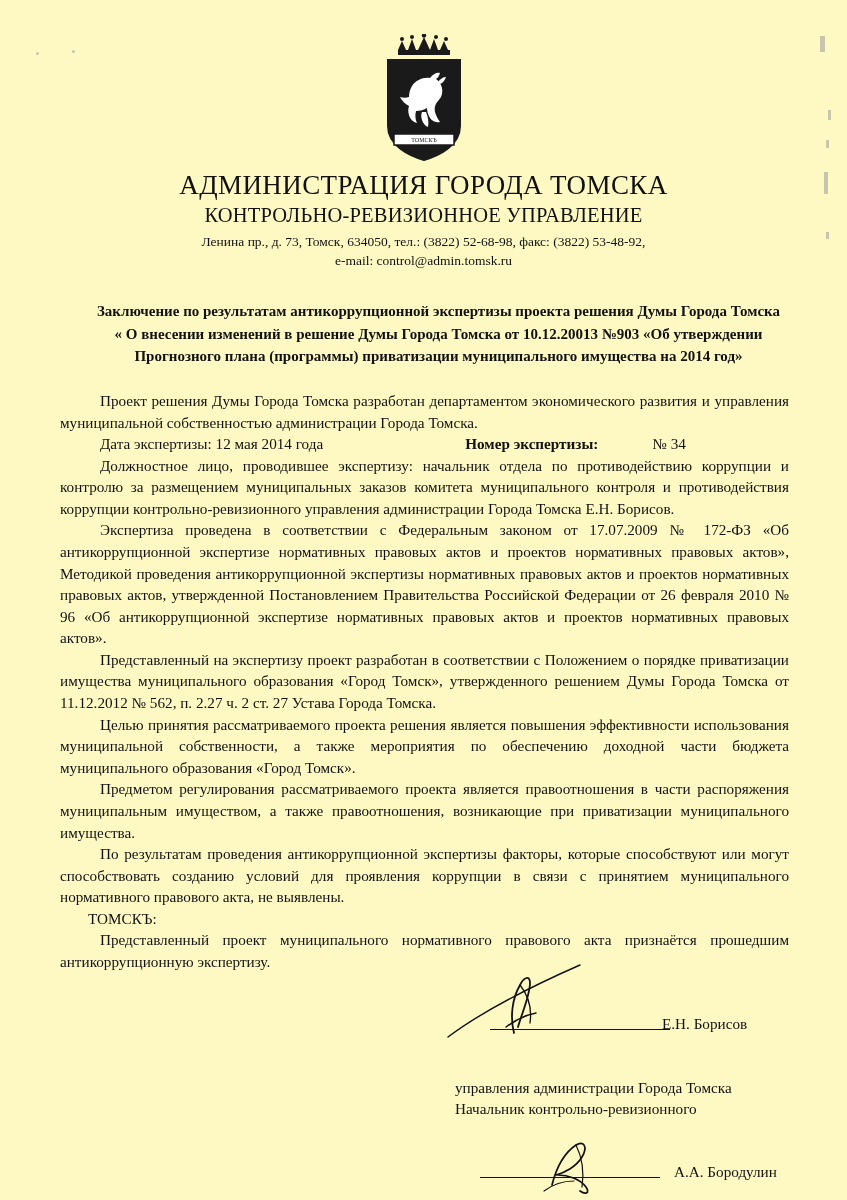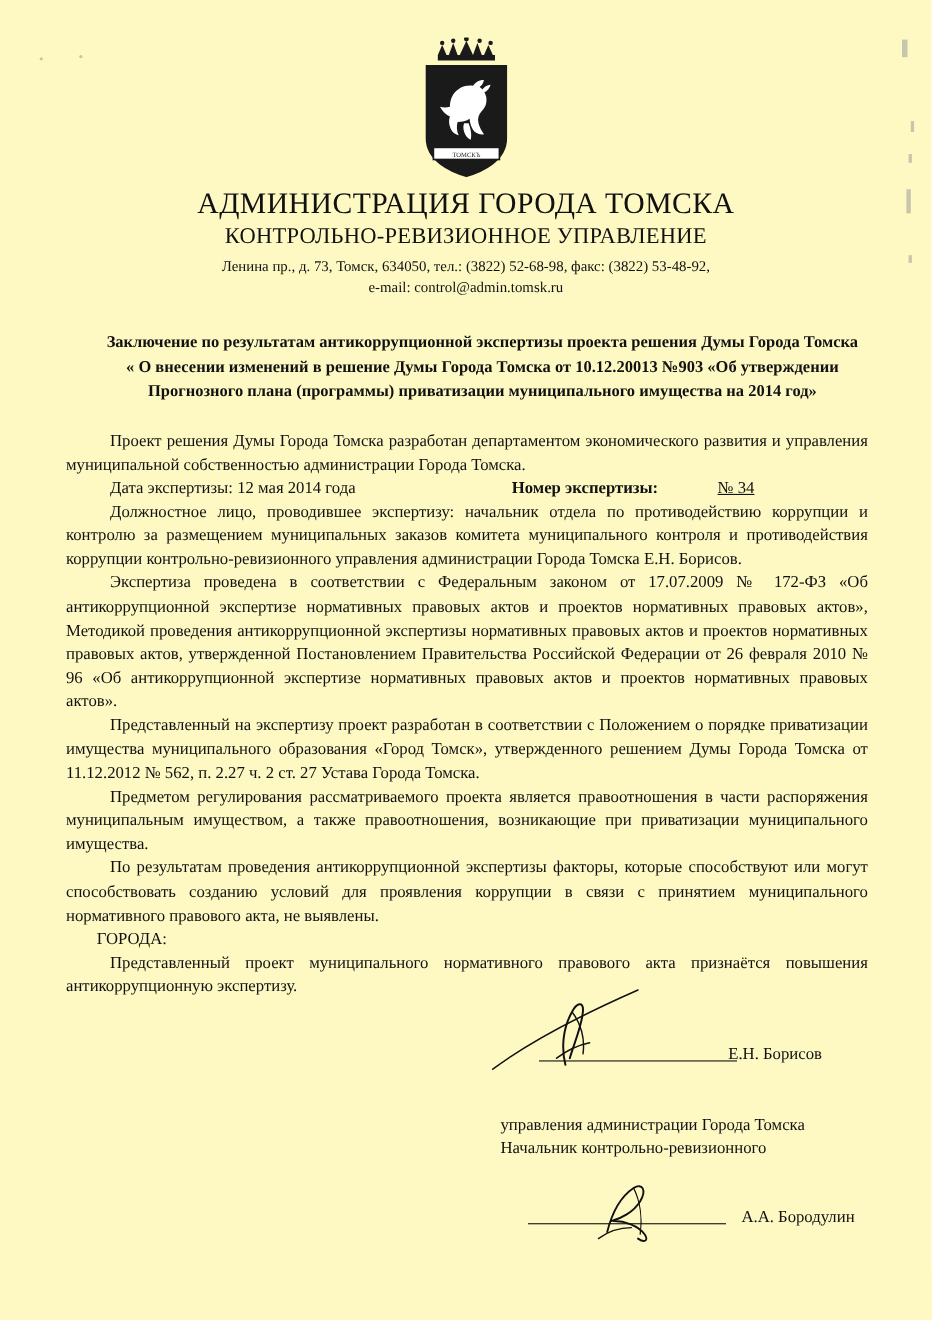--- a/index.html
+++ b/index.html
@@ -100,21 +100,20 @@
     white-space: nowrap;
   }
   .row-date .mid {
     margin-left: 132px;
     font-weight: bold;
     white-space: nowrap;
   }
   .row-date .num {
     margin-left: 44px;
     white-space: nowrap;
-    text-decoration: underline;
   }
   .conclusion-label {
     text-indent: 28px;
     margin-top: 2px;
   }
 
   
   .sig-area {
     margin: 12px 58px 0 60px;
     font-size: 15.2px;
@@ -211,24 +210,25 @@
 
       <div class="row-date">
         <span class="left">Дата экспертизы: 12 мая 2014 года</span>
         <span class="mid">Номер экспертизы:</span>
         <span class="num">№ 34</span>
       </div>
 
       <p>Должностное лицо, проводившее экспертизу: начальник отдела по противодействию коррупции и контролю за размещением муниципальных заказов комитета муниципального контроля и противодействия коррупции контрольно-ревизионного управления администрации Города Томска Е.Н. Борисов.</p>
       <p>Экспертиза проведена в соответствии с Федеральным законом от 17.07.2009  № 172-ФЗ «Об антикоррупционной экспертизе нормативных правовых актов и проектов нормативных правовых актов», Методикой проведения антикоррупционной экспертизы нормативных правовых актов и проектов нормативных правовых актов, утвержденной Постановлением Правительства Российской Федерации от 26 февраля 2010  № 96 «Об антикоррупционной экспертизе нормативных правовых актов и проектов нормативных правовых актов».</p>
       <p>Представленный на экспертизу проект разработан в соответствии с Положением о порядке приватизации имущества муниципального образования «Город Томск», утвержденного решением Думы Города Томска от 11.12.2012 № 562, п. 2.27 ч. 2 ст. 27  Устава Города Томска.</p>
+      <p>Целью принятия рассматриваемого проекта решения является повышения эффективности использования муниципальной собственности, а также мероприятия по  обеспечению доходной части бюджета муниципального образования «Город Томск».</p>
       <p>Предметом регулирования рассматриваемого проекта является правоотношения в части распоряжения муниципальным имуществом, а также правоотношения, возникающие при приватизации муниципального имущества.</p>
       <p>По результатам проведения антикоррупционной экспертизы факторы, которые способствуют или могут способствовать созданию условий для проявления коррупции в связи с принятием муниципального нормативного правового акта, не выявлены.</p>
-      <p class="conclusion-label" style="text-indent:28px">ГОРОДА:</p>
-      <p>Представленный проект муниципального нормативного правового акта признаётся повышения антикоррупционную экспертизу.</p>
+      <p class="conclusion-label" style="text-indent:28px">ТОМСКЪ:</p>
+      <p>Представленный проект муниципального нормативного правового акта признаётся прошедшим антикоррупционную экспертизу.</p>
     </div>
 
     <div class="sig-area">
 
       <div class="sig-line-1">
         <div class="sig-rule" style="left:430px;top:44px;width:180px;"></div>
         <svg class="scribble" width="260" height="82" style="left:380px;top:-24px;">
           <g fill="none" stroke="#111" stroke-width="1.6" stroke-linecap="round">
             <path d="M8 76 C40 52, 90 26, 140 4" stroke-width="1.4"></path>
             <path d="M74 72 C70 56, 72 38, 80 24 C84 16, 90 14, 90 22 C90 34, 82 52, 78 66" stroke-width="1.8"></path>

